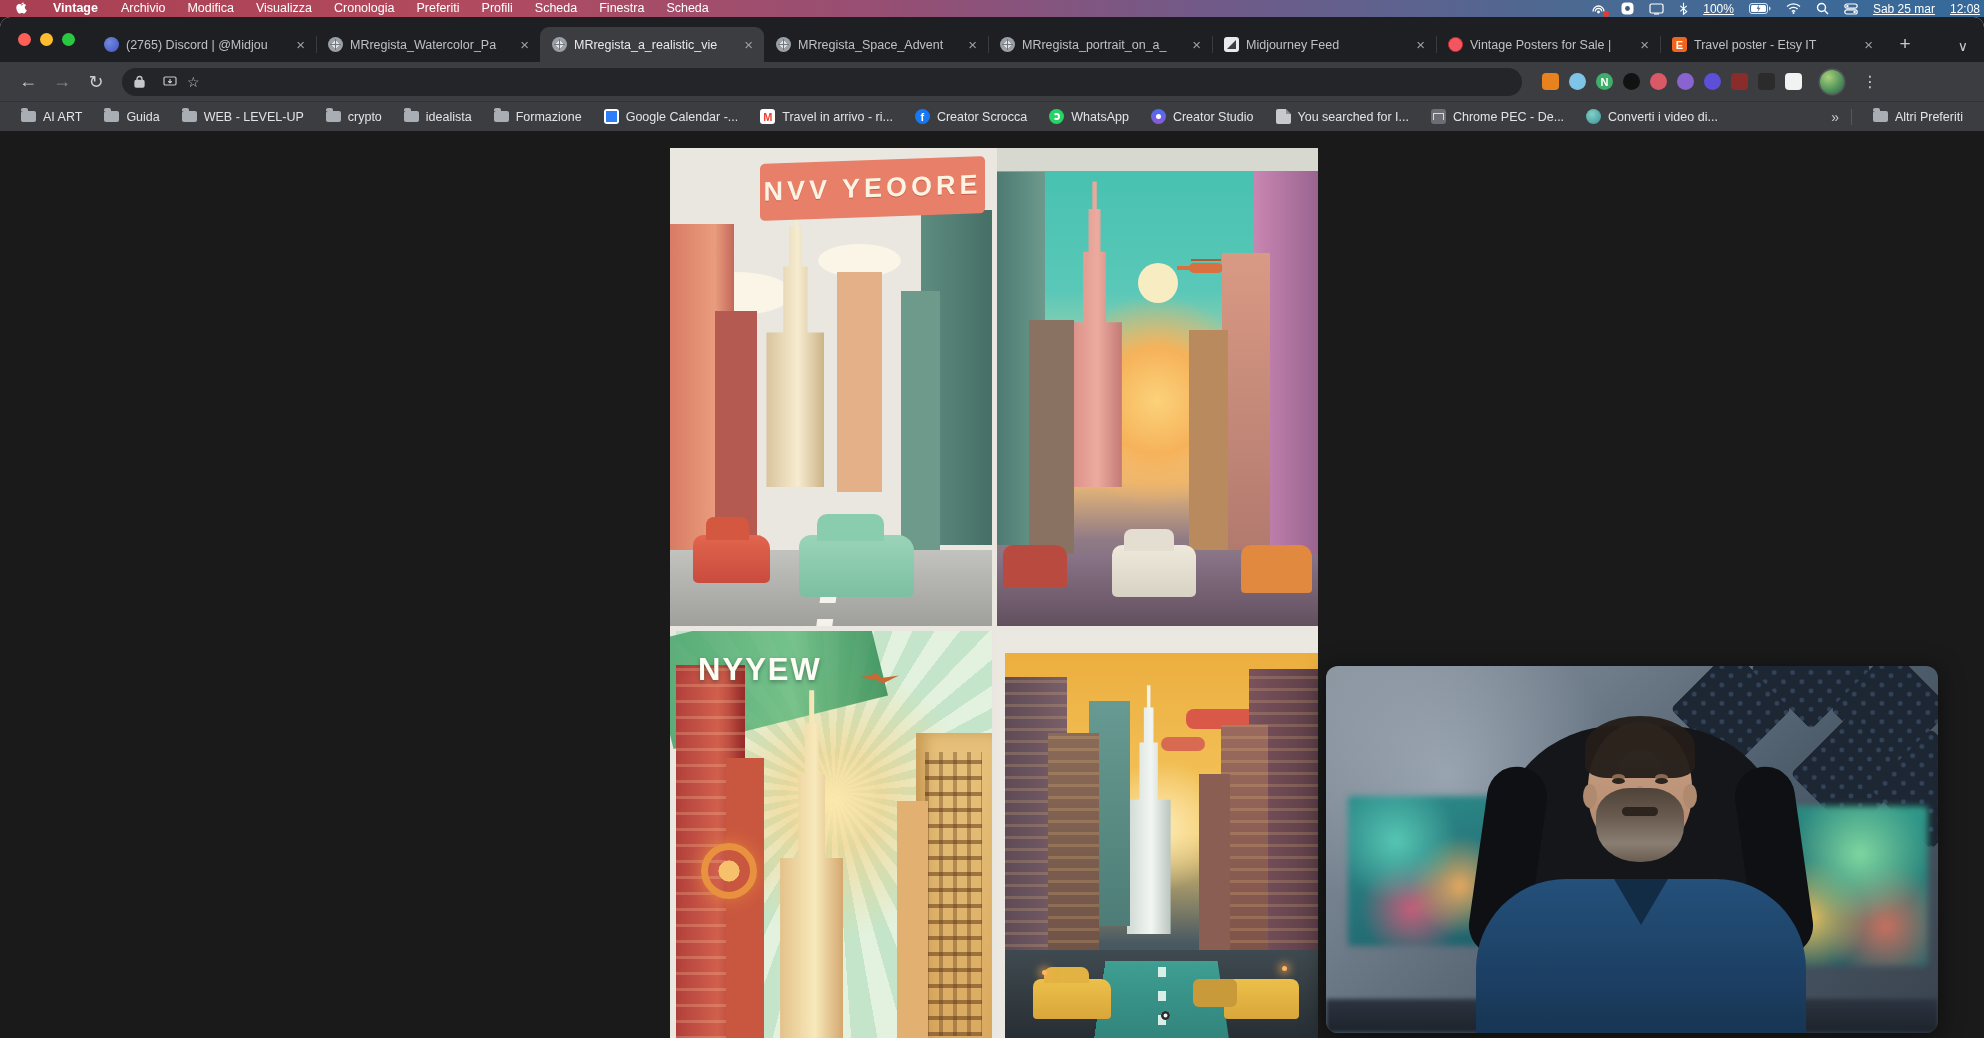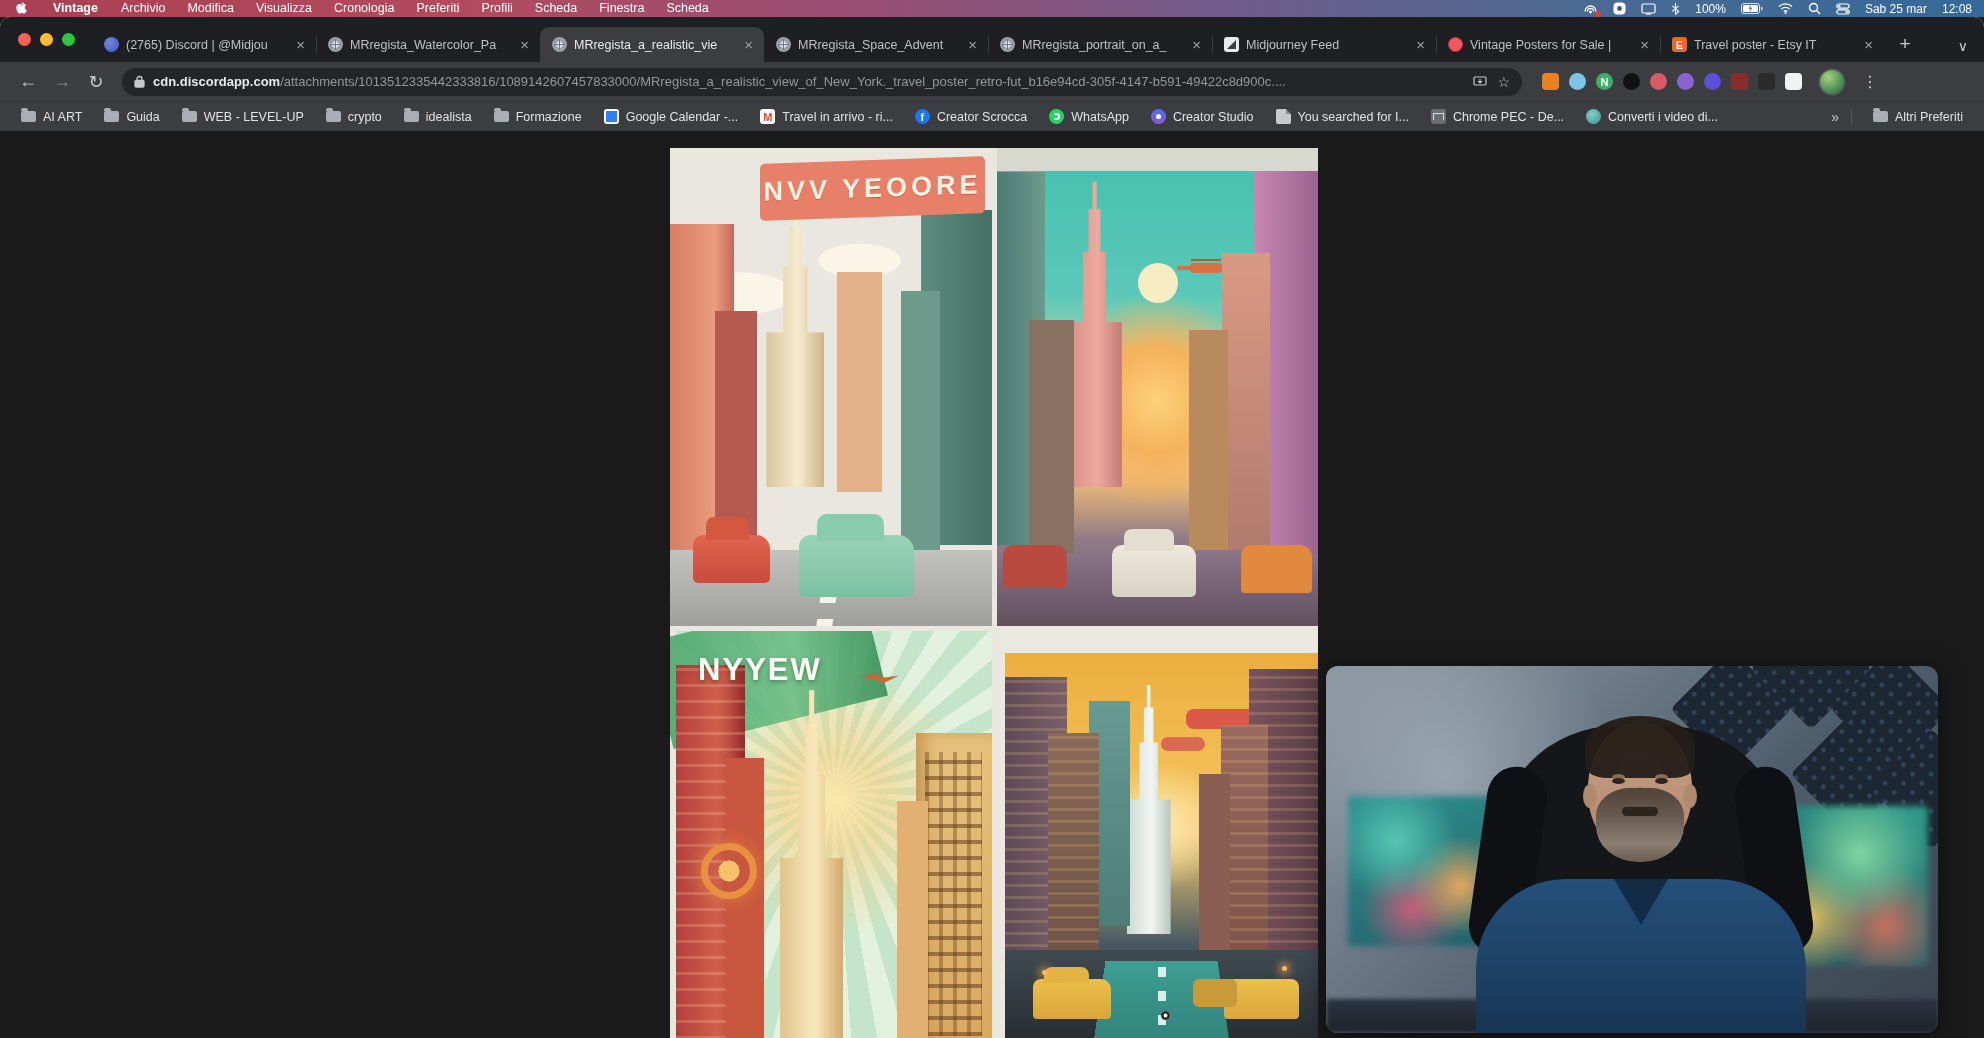--- a/index.html
+++ b/index.html
@@ -6,21 +6,21 @@
   html,body { width:1984px; height:1038px; overflow:hidden; }
   body { position:relative; background:#19191a; font-family:"Liberation Sans","DejaVu Sans",sans-serif; -webkit-font-smoothing:antialiased; }
 
   
   .menubar { position:absolute; left:0; top:0; width:100%; height:17px;
     background:linear-gradient(90deg,#a93f52 0%,#b24a5e 22%,#964f74 45%,#6f5b8a 62%,#4a6a92 80%,#35699a 100%);
     display:flex; align-items:center; color:#fff; font-size:12.5px; z-index:50; }
   .menubar .apple { margin:0 14px 0 14px; display:flex; }
   .menubar .mi { padding:0 11px; line-height:17px; }
   .menubar .app-name { font-weight:700; padding:0 12px; }
-  .menubar-right { margin-left:auto; display:flex; align-items:center; gap:15px; padding-right:12px; }
+  .menubar-right { margin-left:auto; display:flex; align-items:center; gap:15px; padding-right:4px;text-decoration:underline; }
   .menubar-right .txt { font-size:12px; }
   .sicon { display:inline-flex; align-items:center; justify-content:center; position:relative; }
   .rec-badge { position:absolute; right:-3px; bottom:-2px; width:6px; height:6px; border-radius:50%; background:#e43d30; }
 
   
   .window { position:absolute; left:0; top:17px; right:0; bottom:0; background:#ffffff; border-radius:10px 10px 0 0; overflow:hidden; }
 
   
   .tabstrip { position:absolute; left:0; top:0; width:100%; height:45px; background:#1e1f22; display:flex; align-items:flex-end; }
   .traffic { position:absolute; left:18px; top:16px; display:flex; gap:9px; }
@@ -373,21 +373,20 @@
     <span class="navbtn">←</span>
     <span class="navbtn dim">→</span>
     <span class="navbtn">↻</span>
     <div class="omnibox">
       <span class="lock">
         <svg width="11" height="13" viewBox="0 0 11 13" fill="none" stroke="#c6c8ca" stroke-width="1.3">
             <rect x="1" y="5.5" width="9" height="6.5" rx="1.2" fill="#c6c8ca"></rect>
             <path d="M3 5.5V4a2.5 2.5 0 0 1 5 0v1.5"></path>
           </svg>
       </span>
-      <span class="url"><span class="domain">cdn.discordapp.com</span><span class="path">/attachments/1013512335442333816/1089142607457833000/MRregista_a_realistic_view_of_New_York._travel_poster_retro-fut_b16e94cd-305f-4147-b591-49422c8d900c....</span></span>
       <span class="ob-ic">
         <svg width="14" height="12" viewBox="0 0 14 12" fill="none" stroke="#c6c8ca" stroke-width="1.2">
             <rect x="1" y="1" width="12" height="8" rx="1.2"></rect>
             <path d="M7 3v4m0 0 1.8-1.8M7 7 5.2 5.2"></path>
           </svg>
       </span>
       <span class="ob-ic">☆</span>
     </div>
     <div class="ext-row">
       <span class="ext" style="background: rgb(232, 130, 30);"></span>

